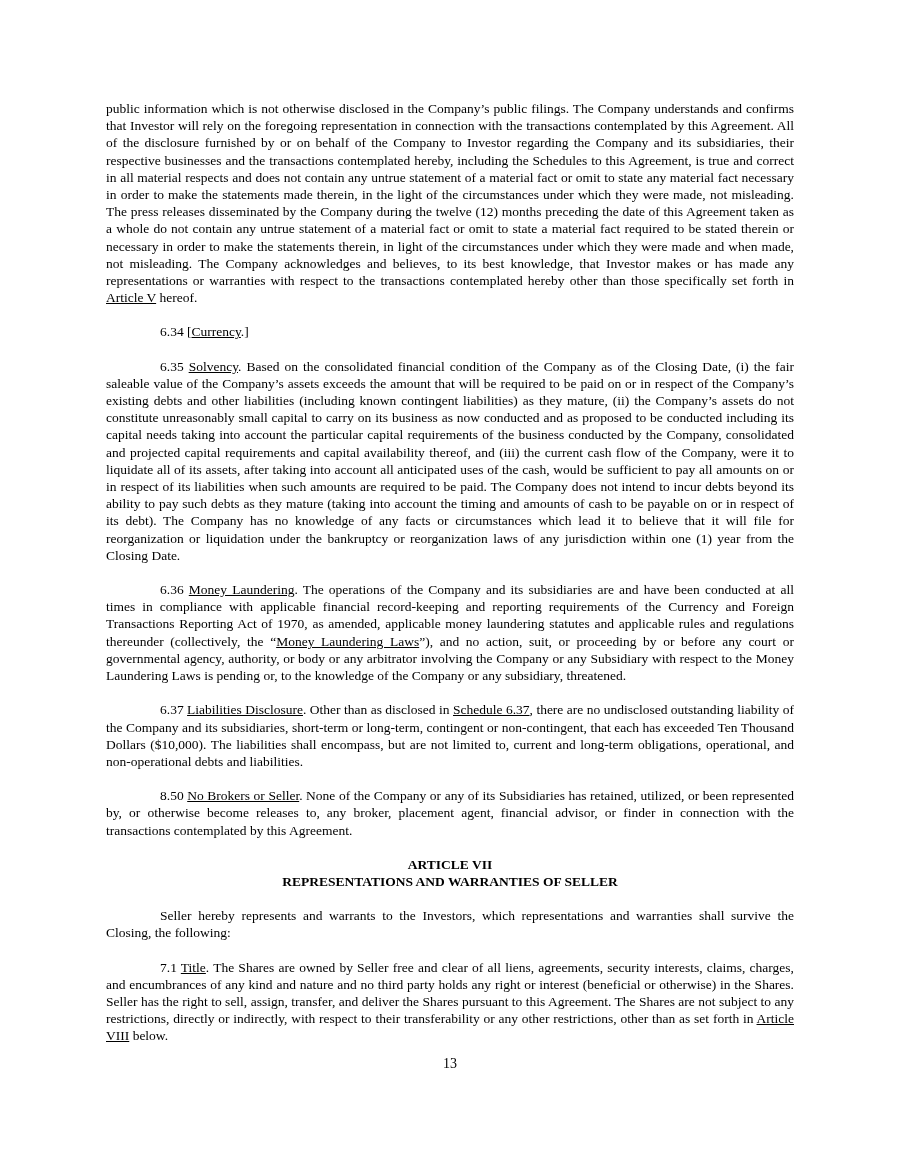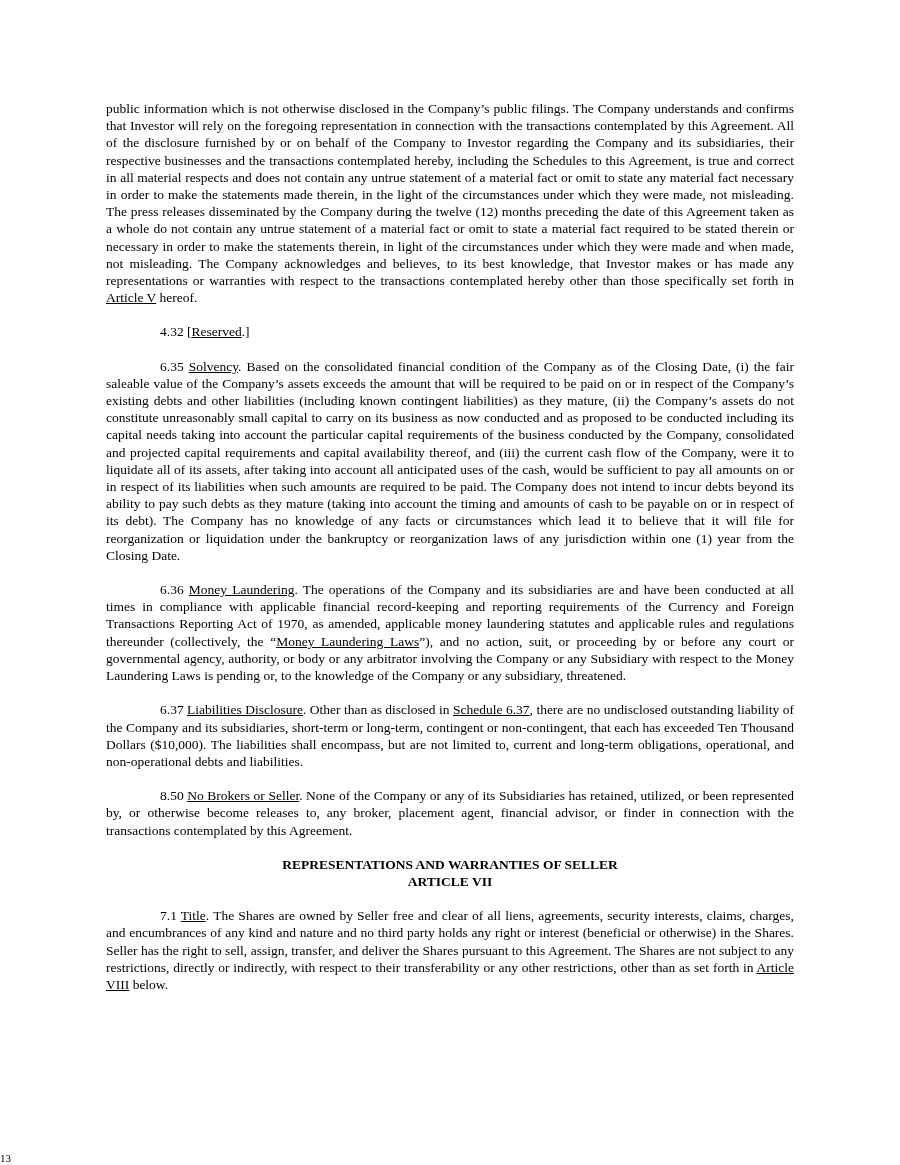--- a/index.html
+++ b/index.html
@@ -27,37 +27,39 @@
   .u { text-decoration: underline; }
   .heading {
     font-size: 13.5px;
     line-height: 17.2px;
     font-weight: bold;
     text-align: center;
     margin-bottom: 17px;
   }
   .page-number {
     position: absolute;
-    top: 1152px;
+    top: 1056px;
     left: 0;
     width: 100%;
-    font-size: 11px;
+    text-align: center;
+    font-size: 14px;
   }
 </style>
 </head>
 <body>
 
 <main class="page">
   <section>
       <p class="para"><span>public information which is not otherwise disclosed in the Company’s public filings.  The Company understands and confirms that Investor will rely on the foregoing representation in connection with the transactions contemplated by this Agreement. All of the disclosure furnished by or on behalf of the Company to Investor regarding the Company and its subsidiaries, their respective businesses and the transactions contemplated hereby, including the Schedules to this Agreement, is true and correct in all material respects and does not contain any untrue statement of a material fact or omit to state any material fact necessary in order to make the statements made therein, in the light of the circumstances under which they were made, not misleading. The press releases disseminated by the Company during the twelve (12) months preceding the date of this Agreement taken as a whole do not contain any untrue statement of a material fact or omit to state a material fact required to be stated therein or necessary in order to make the statements therein, in light of the circumstances under which they were made and when made, not misleading.  The Company acknowledges and believes, to its best knowledge, that Investor makes or has made any representations or warranties with respect to the transactions contemplated hereby other than those specifically set forth in </span><span class="u">Article V</span><span> hereof.</span></p>
-      <p class="para indent"><span>4.32 [</span><span class="u">Reserved</span><span>.]</span></p>
+      <p class="para indent"><span>6.34 [</span><span class="u">Currency</span><span>.]</span></p>
       <p class="para indent"><span>6.35 </span><span class="u">Solvency</span><span>.  Based on the consolidated financial condition of the Company as of the Closing Date, (i) the fair saleable value of the Company’s assets exceeds the amount that will be required to be paid on or in respect of the Company’s existing debts and other liabilities (including known contingent liabilities) as they mature, (ii) the Company’s assets do not constitute unreasonably small capital to carry on its business as now conducted and as proposed to be conducted including its capital needs taking into account the particular capital requirements of the business conducted by the Company, consolidated and projected capital requirements and capital availability thereof, and (iii) the current cash flow of the Company, were it to liquidate all of its assets, after taking into account all anticipated uses of the cash, would be sufficient to pay all amounts on or in respect of its liabilities when such amounts are required to be paid.  The Company does not intend to incur debts beyond its ability to pay such debts as they mature (taking into account the timing and amounts of cash to be payable on or in respect of its debt).  The Company has no knowledge of any facts or circumstances which lead it to believe that it will file for reorganization or liquidation under the bankruptcy or reorganization laws of any jurisdiction within one (1) year from the Closing Date.</span></p>
       <p class="para indent"><span>6.36 </span><span class="u">Money Laundering</span><span>.  The operations of the Company and its subsidiaries are and have been conducted at all times in compliance with applicable financial record-keeping and reporting requirements of the Currency and Foreign Transactions Reporting Act of 1970, as amended, applicable money laundering statutes and applicable rules and regulations thereunder (collectively, the “</span><span class="u">Money Laundering Laws</span><span>”), and no action, suit, or proceeding by or before any court or governmental agency, authority, or body or any arbitrator involving the Company or any Subsidiary with respect to the Money Laundering Laws is pending or, to the knowledge of the Company or any subsidiary, threatened.</span></p>
       <p class="para indent"><span>6.37 </span><span class="u">Liabilities Disclosure</span><span>.  Other than as disclosed in </span><span class="u">Schedule 6.37</span><span>, there are no undisclosed outstanding liability of the Company and its subsidiaries, short-term or long-term, contingent or non-contingent, that each has exceeded Ten Thousand Dollars ($10,000).  The liabilities shall encompass, but are not limited to, current and long-term obligations, operational, and non-operational debts and liabilities.</span></p>
       <p class="para indent"><span>8.50 </span><span class="u">No Brokers or Seller</span><span>.  None of the Company or any of its Subsidiaries has retained, utilized, or been represented by, or otherwise become releases to, any broker, placement agent, financial advisor, or finder in connection with the transactions contemplated by this Agreement.</span></p>
       <div class="heading">
+        <div>ARTICLE VII</div>
         <div>REPRESENTATIONS AND WARRANTIES OF SELLER</div>
-        <div>ARTICLE VII</div>
       </div>
+      <p class="para indent"><span>Seller hereby represents and warrants to the Investors, which representations and warranties shall survive the Closing, the following:</span></p>
       <p class="para indent"><span>7.1 </span><span class="u">Title</span><span>.  The Shares are owned by Seller free and clear of all liens, agreements, security interests, claims, charges, and encumbrances of any kind and nature and no third party holds any right or interest (beneficial or otherwise) in the Shares.  Seller has the right to sell, assign, transfer, and deliver the Shares pursuant to this Agreement. The Shares are not subject to any restrictions, directly or indirectly, with respect to their transferability or any other restrictions, other than as set forth in </span><span class="u">Article VIII</span><span> below.</span></p>
     </section>
   <div class="page-number">13</div>
 </main>
 
 </body></html>

